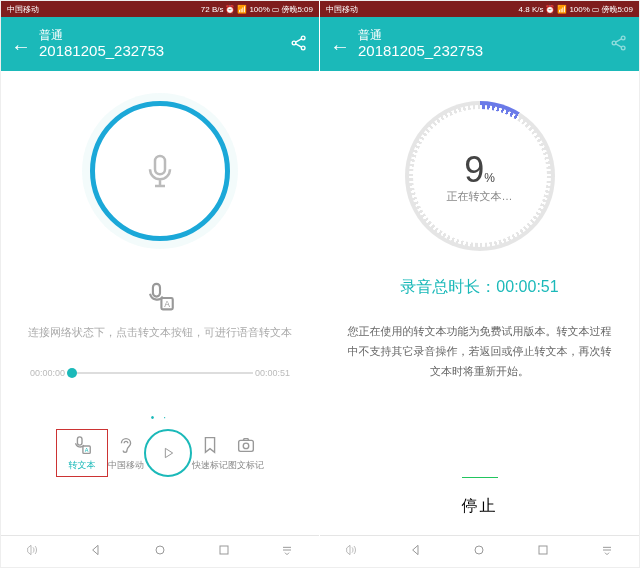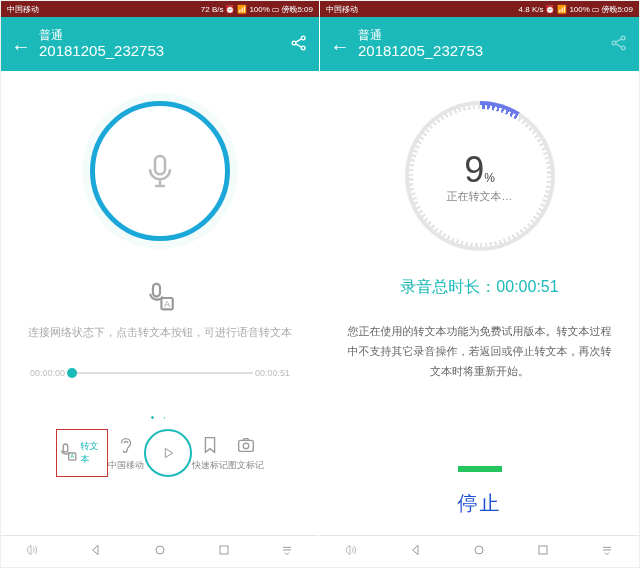--- a/index.html
+++ b/index.html
@@ -19,37 +19,37 @@
 .big-circle{width:140px;height:140px;border-radius:50%;border:5px solid #1ba8d8;margin-top:30px;display:flex;align-items:center;justify-content:center;background:#fff;box-shadow:0 0 0 8px rgba(27,185,185,.05)}
 .hint-block{margin-top:40px;text-align:center;color:#aaa;font-size:11px}
 .hint-block .ic{margin-bottom:8px}
 .slider{width:260px;margin:28px auto 16px;display:flex;align-items:center;justify-content:space-between;color:#bbb;font-size:9px}
 .slider .track{flex:1;height:2px;background:#ddd;position:relative;margin:0 2px}
 .slider .knob{width:10px;height:10px;border-radius:50%;background:#1bb9b9;position:absolute;left:0;top:-4px}
 .dots{text-align:center;margin-top:18px;color:#1bb9b9;font-size:10px;letter-spacing:3px}
 .toolbar{display:flex;align-items:center;justify-content:space-around;padding:6px 0 4px}
 .tb{display:flex;flex-direction:column;align-items:center;color:#888;font-size:9px;gap:3px}
 .tb.hl{color:#1bb9b9}
-.tb .box{width:52px;height:48px;display:flex;align-items:center;justify-content:center;gap:2px}
+.tb .box{width:52px;height:48px;display:flex;flex-direction:column;align-items:center;justify-content:center;gap:2px}
 .tb.hl .box{border:1.5px solid #c33}
 .playbtn{width:48px;height:48px;border-radius:50%;border:2px solid #1bb9b9;display:flex;align-items:center;justify-content:center}
 .nav{height:32px;border-top:1px solid #e5e5e5;display:flex;align-items:center;justify-content:space-around;color:#999}
 .nav svg{width:16px;height:16px}
 .ring{width:150px;height:150px;margin-top:30px;position:relative;display:flex;align-items:center;justify-content:center}
 .ring .c{position:absolute;inset:0;border-radius:50%;background:conic-gradient(#6a7ae8 0 32deg,#e5e5e5 32deg 360deg)}
 .ring .mask{position:absolute;inset:8px;border-radius:50%;background:#fff}
 .ring .ticks{position:absolute;inset:4px;border-radius:50%;background:repeating-conic-gradient(#fff 0 2deg,transparent 2deg 4deg)}
 .ring .inner{position:relative;text-align:center;color:#555}
 .ring .pct{font-size:36px;font-weight:300;color:#444}
 .ring .pct small{font-size:12px}
 .ring .lbl{font-size:11px;color:#888;margin-top:-2px}
 .dur{font-size:16px;color:#888;margin-top:26px}
 .dur span{color:#1bb9b9}
 .notice{font-size:11px;color:#666;text-align:center;padding:0 26px;margin-top:24px;line-height:1.8}
-.stop{color:#1d4ed8;font-size:20px;text-align:center;padding:18px 0;border-top:6px solid #22c55e;margin-top:auto;letter-spacing:2px}
+.stop{color:#000000;font-size:16px;text-align:center;padding:18px 0;border-top:1px solid #22c55e;margin-top:auto;letter-spacing:2px}
 .mic-ico svg,.tb svg{stroke:#999;fill:none;stroke-width:1.5}
 .big-circle svg{stroke:#bbb;fill:none;stroke-width:1.5}
 </style>
 </head>
 <body>
 
 <div class="phone left">
   <div class="status">
     <span>中国移动</span>
     <span class="r">

